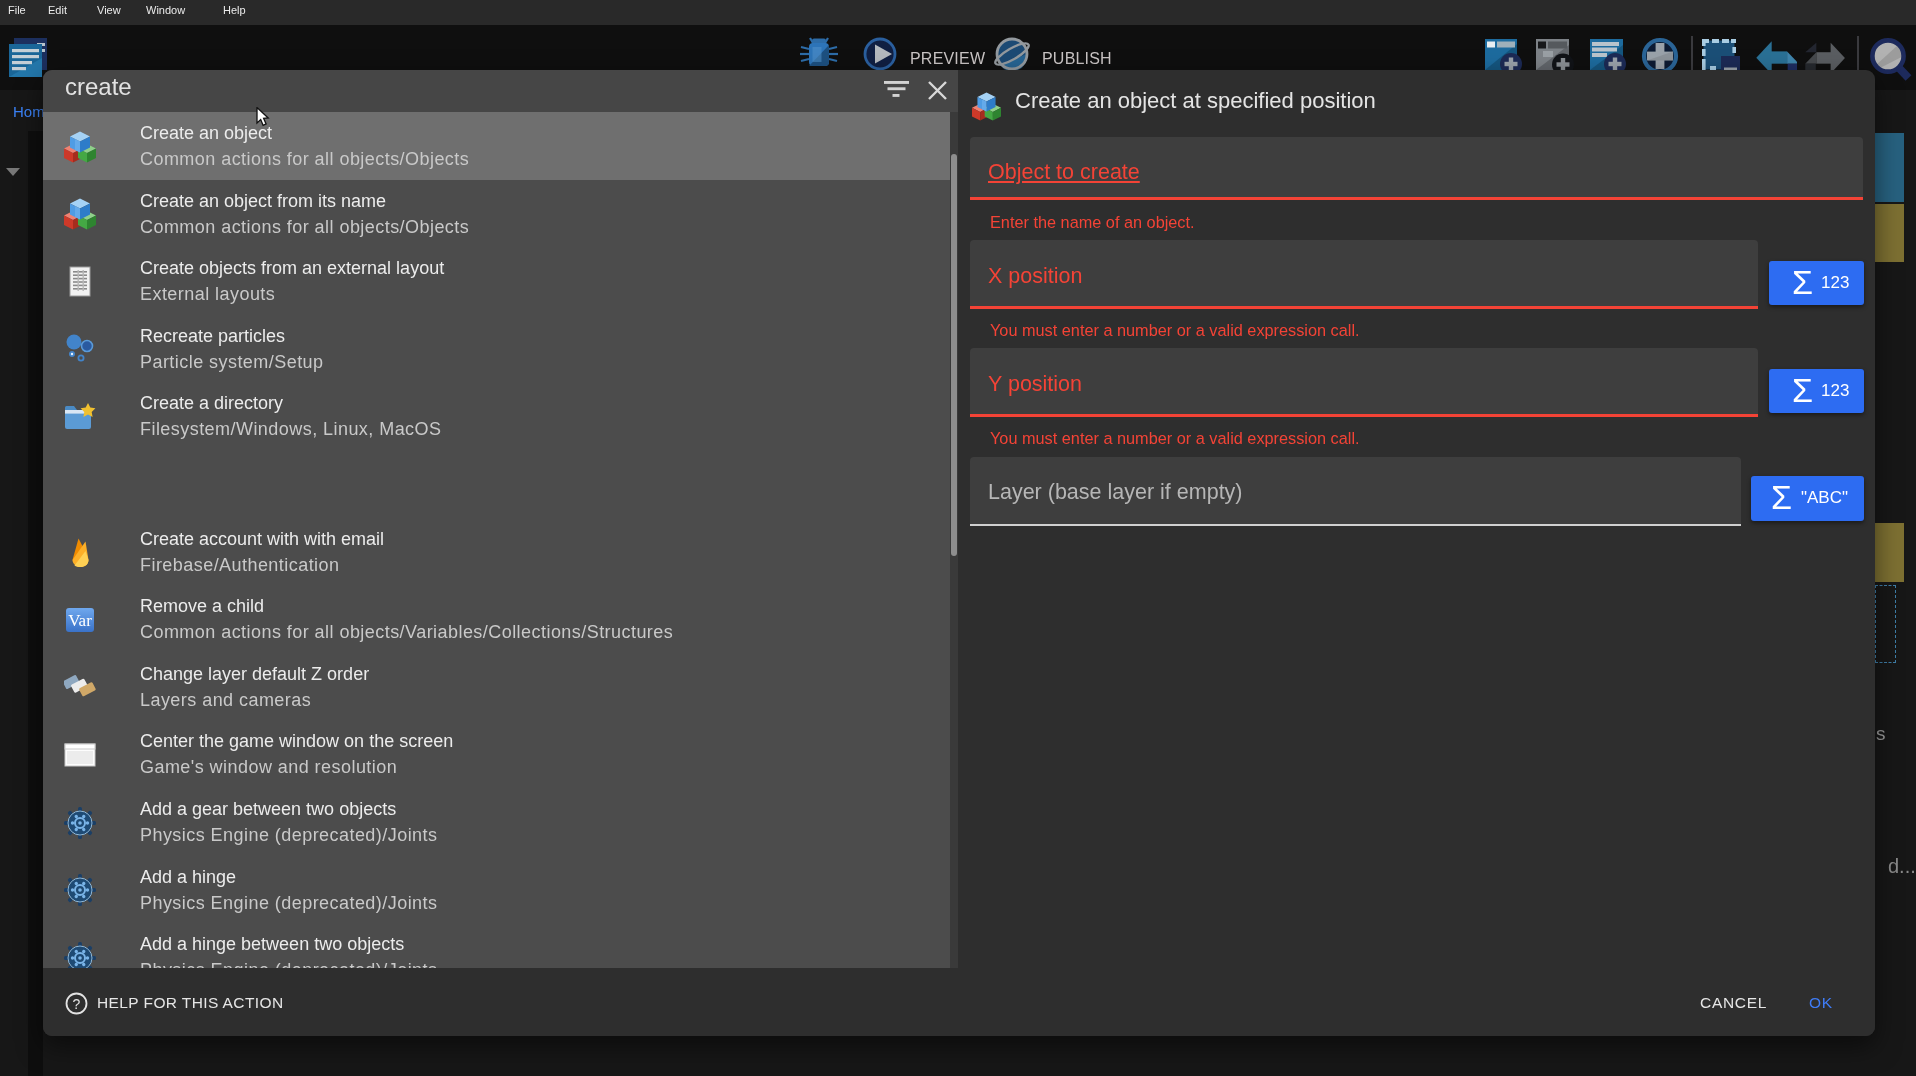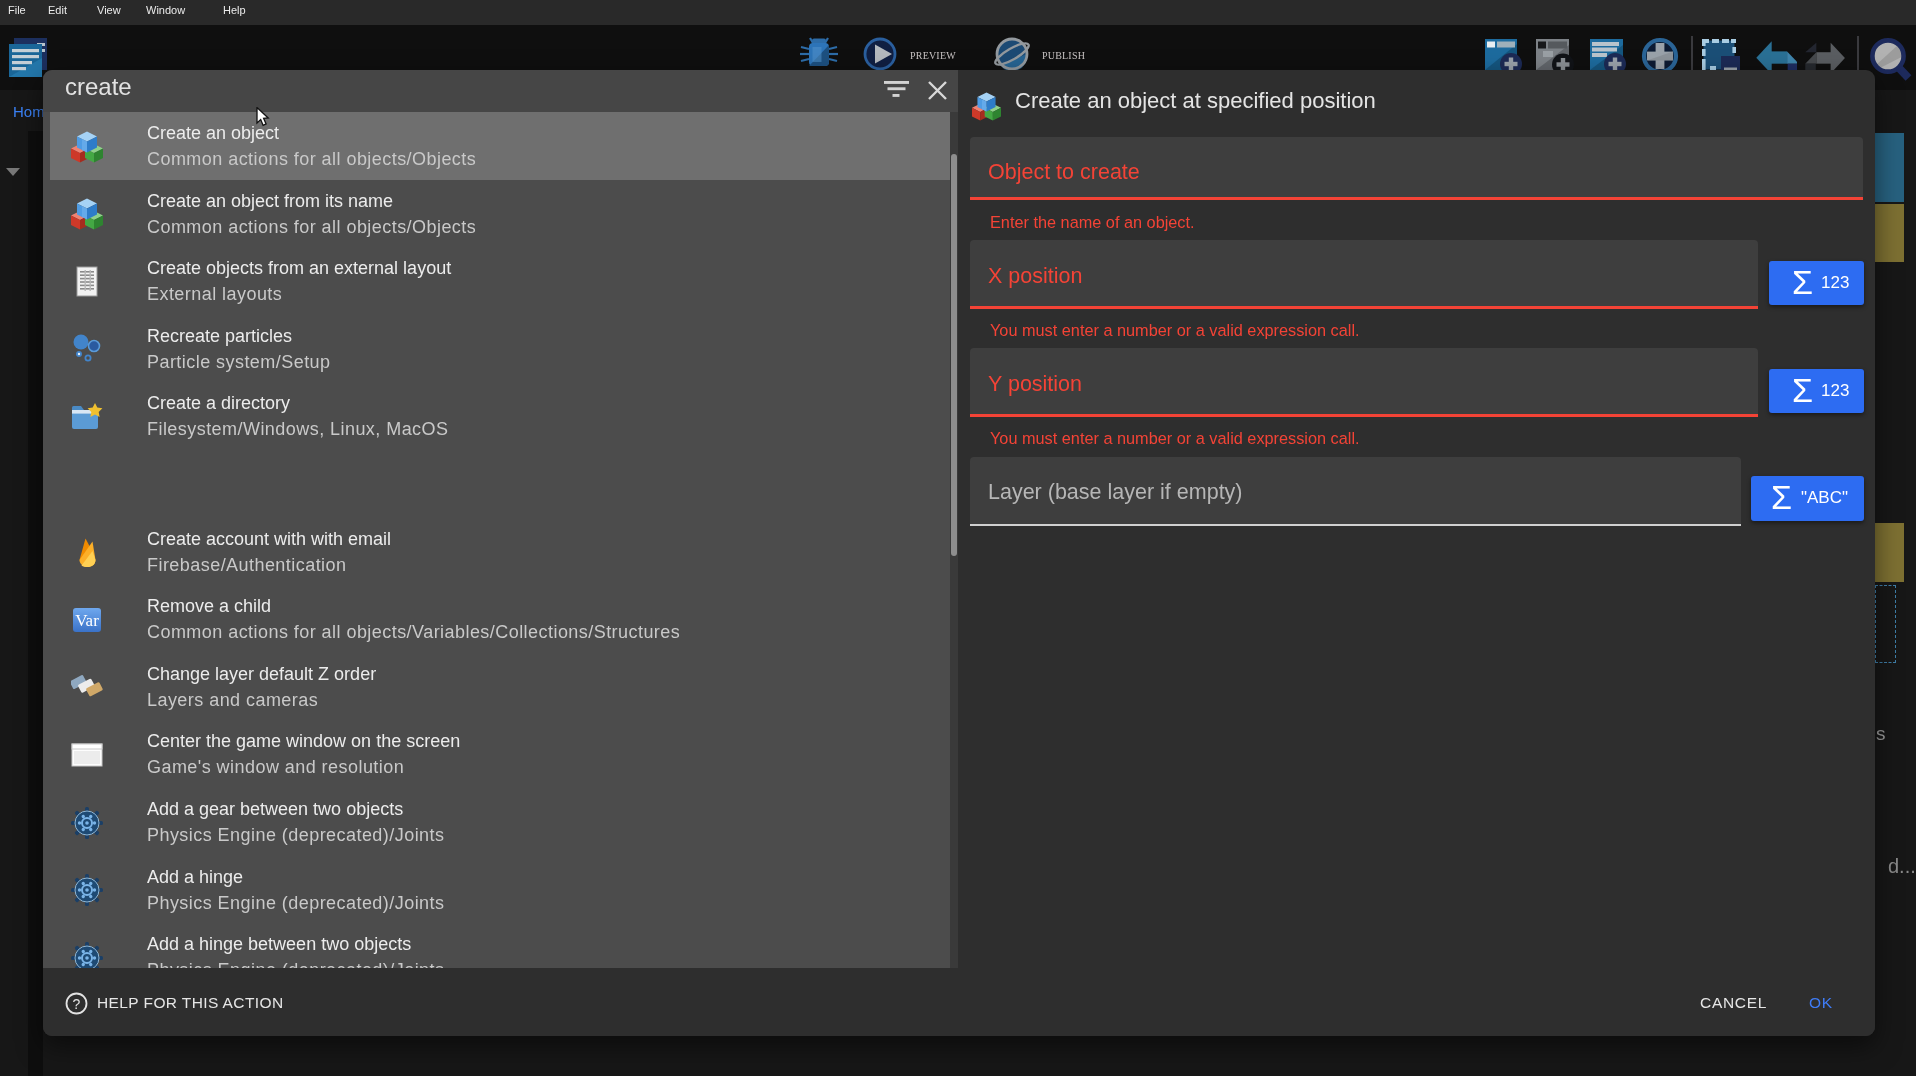--- a/index.html
+++ b/index.html
@@ -4,30 +4,30 @@
 <style>
   html,body{margin:0;padding:0;width:1916px;height:1076px;background:#171717;overflow:hidden;
     font-family:"Liberation Sans",sans-serif;-webkit-font-smoothing:antialiased;}
   *{box-sizing:border-box;}
   .abs{position:absolute;}
   
   #menubar{position:absolute;left:0;top:0;width:1916px;height:25px;background:#292929;color:#ebebeb;font-size:11px;}
   #menubar span{position:absolute;top:3.5px;}
   #toolbar{position:absolute;left:0;top:25px;width:1916px;height:65px;background:#0f0f0f;}
   #tabzone{position:absolute;left:0;top:90px;width:1916px;height:986px;background:#171717;}
-  .tbtext{position:absolute;top:25px;color:#c9c4c4;font-size:10px;letter-spacing:0.2px;font-family:Liberation Serif, serif;}
+  .tbtext{position:absolute;top:25px;color:#c9c4c4;font-size:16px;letter-spacing:0.2px;}
   
   #dialog{position:absolute;left:43px;top:70px;width:1832px;height:966px;background:#2e2e2e;
     border-radius:9px;box-shadow:0 10px 26px rgba(0,0,0,0.5);}
   #leftcol{position:absolute;left:0;top:0;width:915px;height:897.5px;}
   #search{position:absolute;left:0;top:0;width:915px;height:42px;background:#464646;border-radius:9px 0 0 0;
     color:#e2e2e2;font-size:24px;}
   #search .q{position:absolute;left:22px;top:3px;}
   #list{position:absolute;left:0;top:42px;width:915px;height:855.5px;background:#4c4c4c;overflow:hidden;}
-  .row{position:absolute;left:7px;width:915px;height:67.6px;}
+  .row{position:absolute;left:0;width:915px;height:67.6px;}
   .row.sel{background:#6f6f6f;}
   .row .ic{position:absolute;left:21px;top:18.5px;width:32px;height:32px;}
   .row .t1{position:absolute;left:97px;top:11px;font-size:18px;color:#ececec;white-space:nowrap;}
   .row .t2{position:absolute;left:97px;top:37px;font-size:18px;letter-spacing:0.45px;color:#c9c9c9;white-space:nowrap;}
   #track{position:absolute;left:906.5px;top:42px;width:8.5px;height:855.5px;background:#3a3a3a;}
   #thumb{position:absolute;left:907.5px;top:84px;width:6.5px;height:402px;background:#8e8e8e;border-radius:3.5px;}
   
   #panel{position:absolute;left:0;top:0;width:1832px;height:899px;text-align:center;}
   .fbox{position:absolute;background:#3e3e3e;border-radius:4px 4px 0 0;}
   .fbox .lab{position:absolute;left:18px;font-size:21.5px;white-space:nowrap;}
@@ -402,21 +402,21 @@
 <polygon points="32,17.5 23,22 23,31.5 32,27" fill="#2e8430"></polygon>
 <polygon points="16,0.5 26,5.5 16,10.5 6,5.5" fill="#a5d2f5"></polygon>
 <polygon points="6,5.5 16,10.5 16,21.5 6,16.5" fill="#4f9ce4"></polygon>
 <polygon points="26,5.5 16,10.5 16,21.5 26,16.5" fill="#2e7cc9"></polygon>
 <polygon points="11,8 16,10.5 16,21.5 11,19" fill="#6db0ec" opacity="0.7"></polygon>
 </g>
         </svg></div>
     <span style="position:absolute;left:972px;top:17.6px;font-size:22px;color:#e4e4e4;">Create an object at specified position</span>
 
     <div class="fbox" style="left:927px;top:67px;width:893px;height:63px;border-bottom:3px solid #f44336;">
-      <span class="lab red" style="top:23px;">Object to create</span>
+      <span class="lab red" style="top:23px;text-decoration:underline;">Object to create</span>
     </div>
     <span class="errtxt" style="left:947px;top:143px;">Enter the name of an object.</span>
 
     <div class="fbox" style="left:927px;top:170px;width:788px;height:69px;border-bottom:3px solid #f44336;">
       <span class="lab red" style="top:24px;">X position</span>
     </div>
     <div class="sigbtn" style="left:1726px;top:191px;width:95px;height:44px;">
       <span class="sg" style="left:23px;">Σ</span>
         <span class="vt" style="left:52px;">123</span>
     </div>

